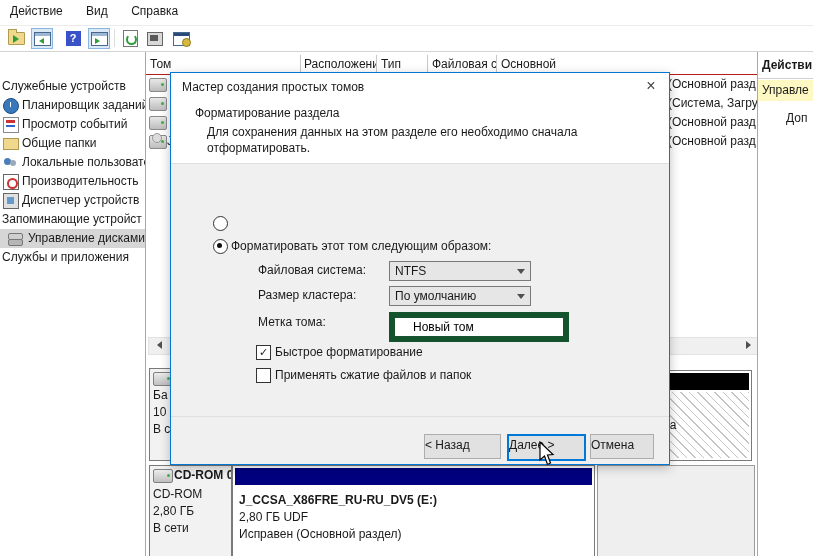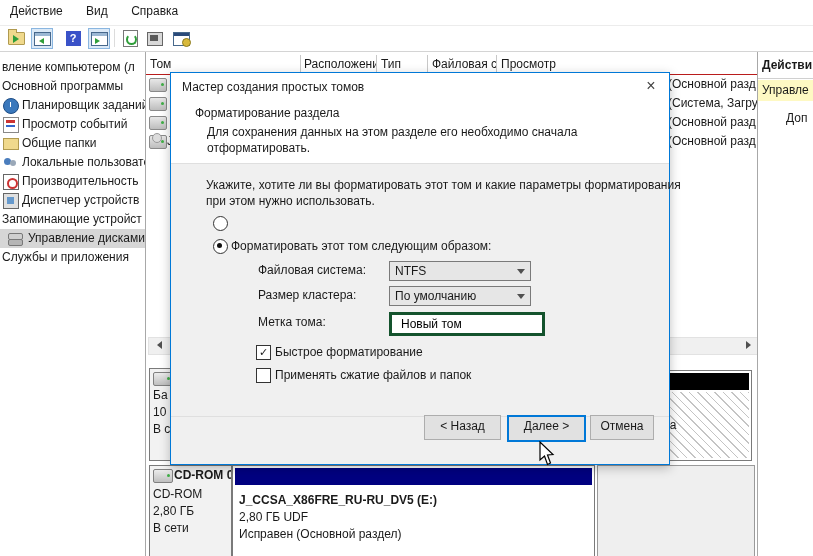--- a/index.html
+++ b/index.html
@@ -96,26 +96,26 @@
   .dlg-head .h{position:absolute;left:24px;top:6px;font-weight:normal}
   .dlg-head .d{position:absolute;left:36px;top:24px;width:420px;line-height:16px}
   .dlg-intro{position:absolute;left:35px;top:104px;width:478px;line-height:16px}
   .radio{position:absolute;width:13px;height:13px;border:1px solid #333;border-radius:50%;background:#fff}
   .radio.on:after{content:"";position:absolute;left:3px;top:3px;width:5px;height:5px;border-radius:50%;background:#111}
   .rlabel{position:absolute;white-space:nowrap}
   .flabel{position:absolute;left:87px;white-space:nowrap}
   .combo{position:absolute;left:218px;width:140px;height:18px;background:#e6e6e6;border:1px solid #7a7a7a;line-height:18px}
   .combo .val{padding-left:5px}
   .combo .chev{position:absolute;right:5px;top:7px;border:4px solid transparent;border-top:5px solid #505050}
-  .tinput{position:absolute;left:218px;width:132px;height:16px;border:3px solid #14532d;background:#fff;
-          font-family:inherit;font-size:12px;padding:1px 9px}
+  .tinput{position:absolute;left:218px;width:132px;height:16px;border:6px solid #14532d;background:#fff;
+          font-family:inherit;font-size:12px;padding:1px 18px}
   .check{position:absolute;left:85px;width:13px;height:13px;border:1px solid #333;background:#fff;text-align:center;line-height:12px;font-size:11px}
   .clabel{position:absolute;left:104px;white-space:nowrap}
   .dlg-sep{position:absolute;left:0;top:343px;right:0;height:1px;background:#dfdfdf}
-  .btn{position:absolute;top:342px;height:23px;background:#e1e1e1;border:1px solid #adadad;text-align:center;line-height:21px;cursor:default}
+  .btn{position:absolute;top:361px;height:23px;background:#e1e1e1;border:1px solid #adadad;line-height:21px;cursor:default}
   .btn.default{border:2px solid #0078d7;line-height:19px}
   .cursor{z-index:20;pointer-events:none}
 </style>
 </head>
 <body>
 
 <div class="abs menubar">
   <span class="menu-item">Действие</span>
   <span class="menu-item">Вид</span>
   <span class="menu-item">Справка</span>
@@ -144,25 +144,22 @@
     </div>
   <div class="tbtn" style="left:144px">
       <span class="g-props"></span>
     </div>
   <div class="tbtn" style="left:170px">
       <span class="g-console"></span>
     </div>
 </div>
 
 <div class="abs tree">
-  <div class="tree-item" style="top:6px">
-      <span class="tlabel" style="left:2px">вление компьютером (л</span>
-    </div>
   <div class="tree-item" style="top:25px">
-      <span class="tlabel" style="left:2px">Основной программы</span>
+      <span class="tlabel" style="left:2px">Служебные устройств</span>
     </div>
   <div class="tree-item" style="top:44px">
       <span class="ticon ti-clock" style="left:3px"></span>
       <span class="tlabel" style="left:22px">Планировщик заданий</span>
     </div>
   <div class="tree-item" style="top:63px">
       <span class="ticon ti-event" style="left:3px"></span>
       <span class="tlabel" style="left:22px">Просмотр событий</span>
     </div>
   <div class="tree-item" style="top:82px">
@@ -192,21 +189,21 @@
       <span class="tlabel" style="left:2px">Службы и приложения</span>
     </div>
 </div>
 <div class="abs vline" style="left:145px;top:52px;height:504px"></div>
 
 <div class="abs vl-header">
   <div class="vl-col" style="left:0;width:150px">Том</div>
   <div class="vl-col" style="left:154px;width:72px">Расположение</div>
   <div class="vl-col" style="left:231px;width:46px">Тип</div>
   <div class="vl-col" style="left:282px;width:64px">Файловая система</div>
-  <div class="vl-col" style="left:351px;width:256px;border-right:none">Просмотр</div>
+  <div class="vl-col" style="left:351px;width:256px;border-right:none">Основной</div>
 </div>
 <div class="vl-row" style="top:75px">
     <span class="vicon"></span>
     <span class="vstatus">(Основной разд</span>
   </div>
 <div class="vl-row" style="top:94px">
     <span class="vicon"></span>
     <span class="vstatus">(Система, Загру</span>
   </div>
 <div class="vl-row" style="top:113px">
@@ -268,21 +265,20 @@
 
 <div class="abs dialog">
   <div class="dlg-title">
     <span class="t">Мастер создания простых томов</span>
     <span class="dlg-close">×</span>
   </div>
   <div class="dlg-head">
     <span class="h">Форматирование раздела</span>
     <span class="d">Для сохранения данных на этом разделе его необходимо сначала отформатировать.</span>
   </div>
-  <div class="dlg-intro">Укажите, хотите ли вы форматировать этот том и какие параметры форматирования при этом нужно использовать.</div>
 
   <span class="radio" style="left:42px;top:143px"></span>
 
   <span class="radio on" style="left:42px;top:166px"></span>
   <span class="rlabel" style="left:60px;top:166px">Форматировать этот том следующим образом:</span>
 
   <span class="flabel" style="top:190px">Файловая система:</span>
   <div class="combo" style="top:188px">
     <span class="val">NTFS</span>
     <span class="chev"></span>

